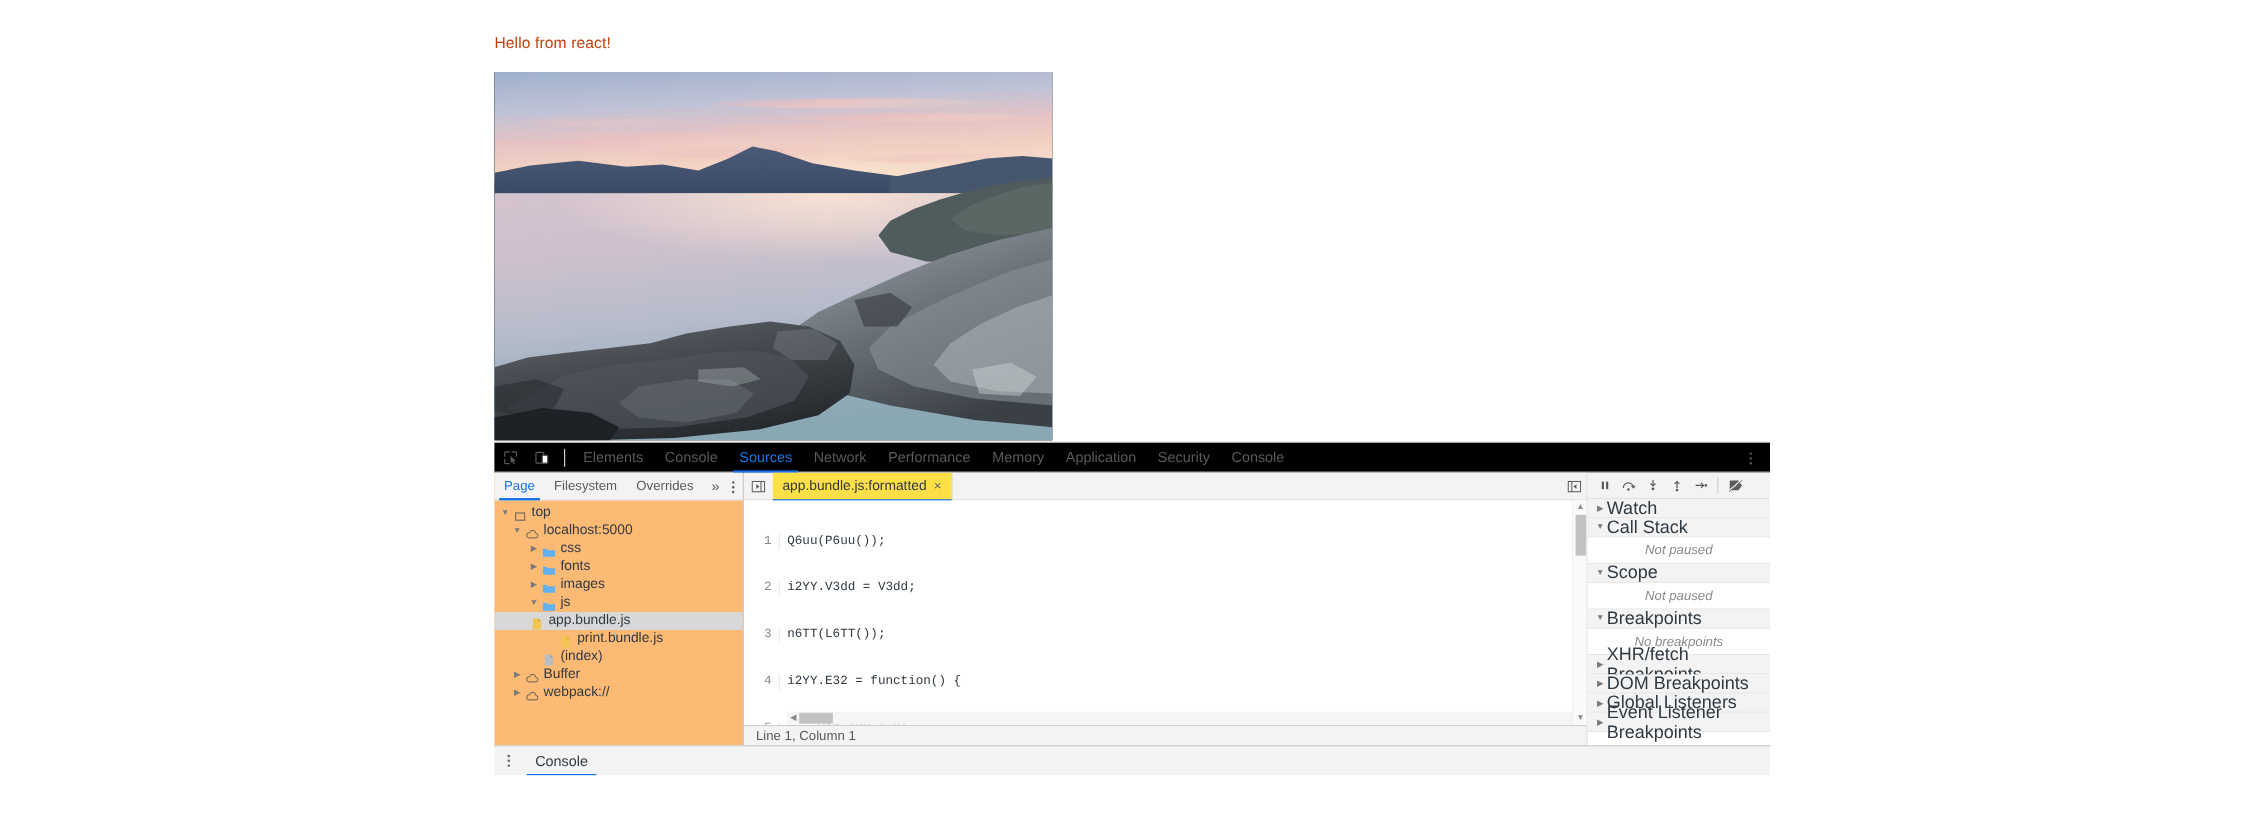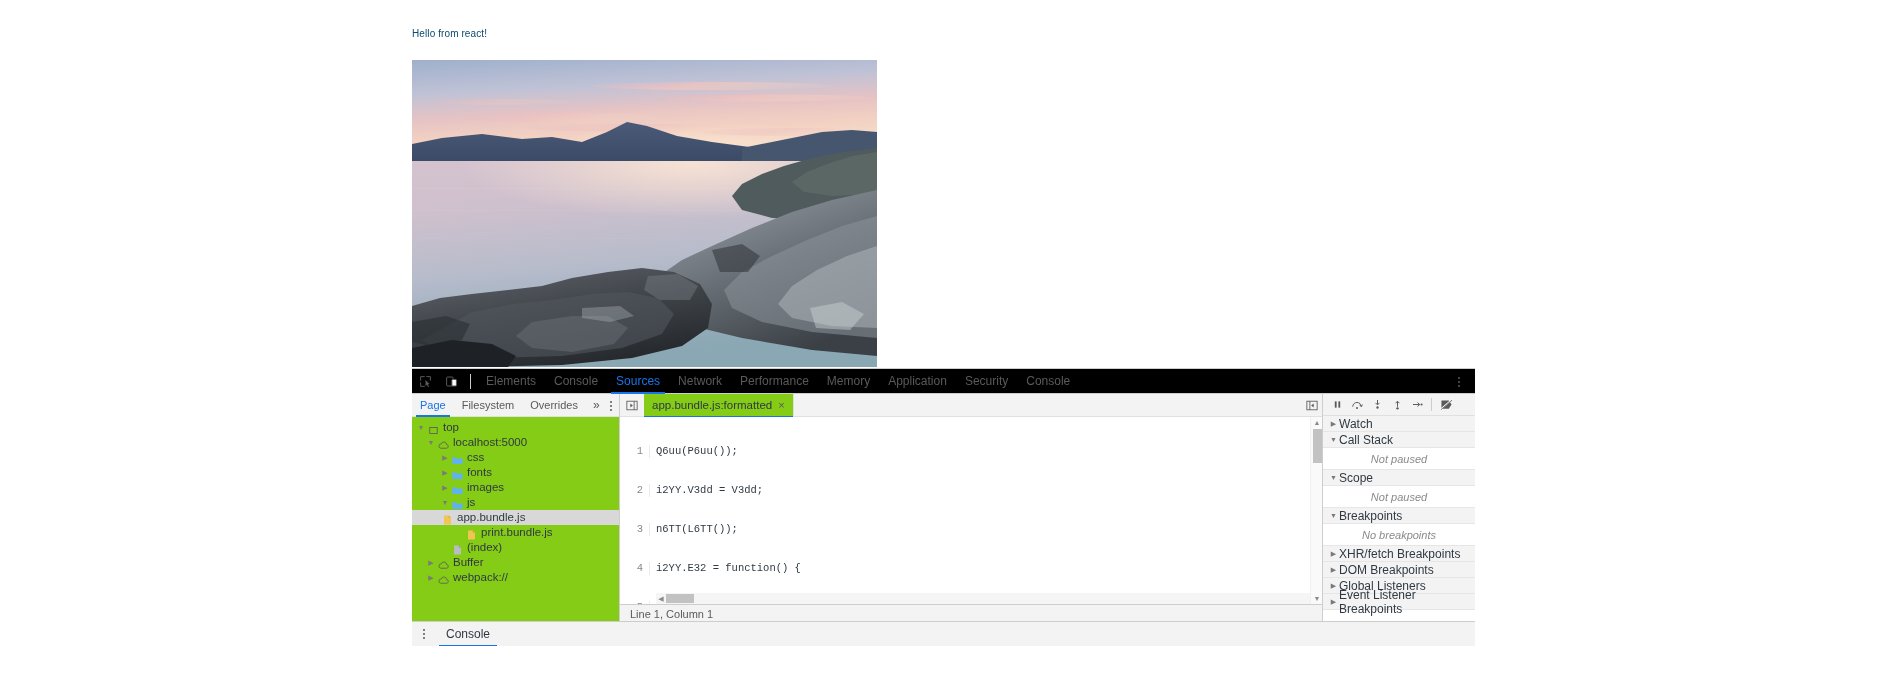--- a/index.html
+++ b/index.html
@@ -7,21 +7,21 @@
     width: 1880px; height: 678px;
     background: #ffffff;
     font-family: "Liberation Sans", sans-serif;
     overflow: hidden;
   }
 
   
   #page-content { position: absolute; left: 0; top: 0; width: 1880px; height: 368px; background:#fff; }
   #hello-text {
     position: absolute; left: 412px; top: 28px;
-    font-size: 10px; color: #0c4a6e; font-family: "Liberation Sans", sans-serif;
+    font-size: 13px; color: #c2410c; font-family: "Liberation Sans", sans-serif;
     letter-spacing: .1px; white-space: nowrap;
   }
   #hero-photo {
     position: absolute; left: 412px; top: 60px; width: 465px; height: 307px;
     overflow: hidden; background: #1d2b3d;
   }
   #hero-photo svg { display:block; width:100%; height:100%; }
 
   
   #devtools {
@@ -55,21 +55,21 @@
     position:absolute; right:6px; top:0; height:25px; width:20px;
     display:flex; align-items:center; justify-content:center;
   }
   .kdot { width:2px; height:2px; border-radius:50%; background:#5a5a5a; margin:1px 0; }
   .kebab-col { display:flex; flex-direction:column; align-items:center; }
 
   
   .dt-body { display:flex; height: 229px; }
 
   
-  .nav-pane { width: 208px; border-right:1px solid #cdcdcd; display:flex; flex-direction:column; background:#84cc16; }
+  .nav-pane { width: 208px; border-right:1px solid #cdcdcd; display:flex; flex-direction:column; background:#fdba74; }
   .nav-tabs {
     display:flex; align-items:center; height:23px; border-bottom:1px solid #e0e0e0;
     background:#f3f3f3; position:relative;
   }
   .nav-tab { padding:0 8px; height:23px; line-height:23px; font-size:11px; color:#5a5a5a; position:relative; white-space:nowrap; }
   .nav-tab.sel { color:#1a73e8; }
   .nav-tab.sel::after { content:""; position:absolute; left:4px; right:4px; bottom:0; height:2px; background:#1a73e8; }
   .nav-more { padding:0 7px; font-size:12px; color:#5a5a5a; line-height:23px; }
   .nav-kebab { position:absolute; right:7px; top:0; height:23px; display:flex; align-items:center; }
 
@@ -84,21 +84,21 @@
 
   
   .ed-pane { flex:1; display:flex; flex-direction:column; border-right:1px solid #cdcdcd; min-width:0; }
   .ed-tabs {
     display:flex; align-items:center; height:23px; background:#f3f3f3;
     border-bottom:1px solid #e0e0e0; position:relative;
   }
   .ed-navtoggle { width:24px; height:23px; display:flex; align-items:center; justify-content:center; }
   .ed-tab {
     display:flex; align-items:center; gap:6px; height:23px; padding:0 8px;
-    font-size:11.5px; color:#303942; background:#84cc16; position:relative;
+    font-size:11.5px; color:#303942; background:#fde047; position:relative;
     border-right:1px solid #e0e0e0;
   }
   .ed-tab::after { content:""; position:absolute; left:0; right:0; bottom:-1px; height:2px; background:#1a73e8; }
   .ed-tab .x { color:#5a5a5a; font-size:11px; }
   .ed-right-toggle { position:absolute; right:4px; top:0; height:23px; display:flex; align-items:center; }
 
   .ed-area { flex:1; position:relative; overflow:hidden; background:#fff; }
   .code {
     font-family:"Liberation Mono","DejaVu Sans Mono",monospace; font-size:10.5px; line-height:13px;
     white-space:pre; padding-top:2px;
@@ -126,21 +126,21 @@
   
   .dbg-pane { width:152px; flex:none; display:flex; flex-direction:column; background:#fff; overflow:hidden;}
   .dbg-toolbar {
     height:22px; display:flex; align-items:center; gap:2px; padding-left:5px;
     border-bottom:1px solid #e0e0e0; background:#f3f3f3;
   }
   .dbg-btn { width:18px; height:22px; display:flex; align-items:center; justify-content:center; color:#5a5a5a; }
   .dbg-sep { width:1px; height:13px; background:#cdcdcd; margin:0 3px; }
   .dbg-sect {
     display:flex; align-items:center; height:16px; padding-left:5px;
-    border-bottom:1px solid #e6e6e6; background:#f3f3f3; font-size:12px; color:#303942;
+    border-bottom:1px solid #e6e6e6; background:#f3f3f3; font-size:15px; color:#303942;
   }
   .dbg-sect .tw { width:11px; }
   .dbg-empty {
     height:22px; display:flex; align-items:center; justify-content:center;
     font-size:11px; font-style:italic; color:#8a8a8a; border-bottom:1px solid #e6e6e6; background:#fff;
   }
 
   
   .drawer {
     position:absolute; left:0; bottom:0; width:1063px; height:25px;

